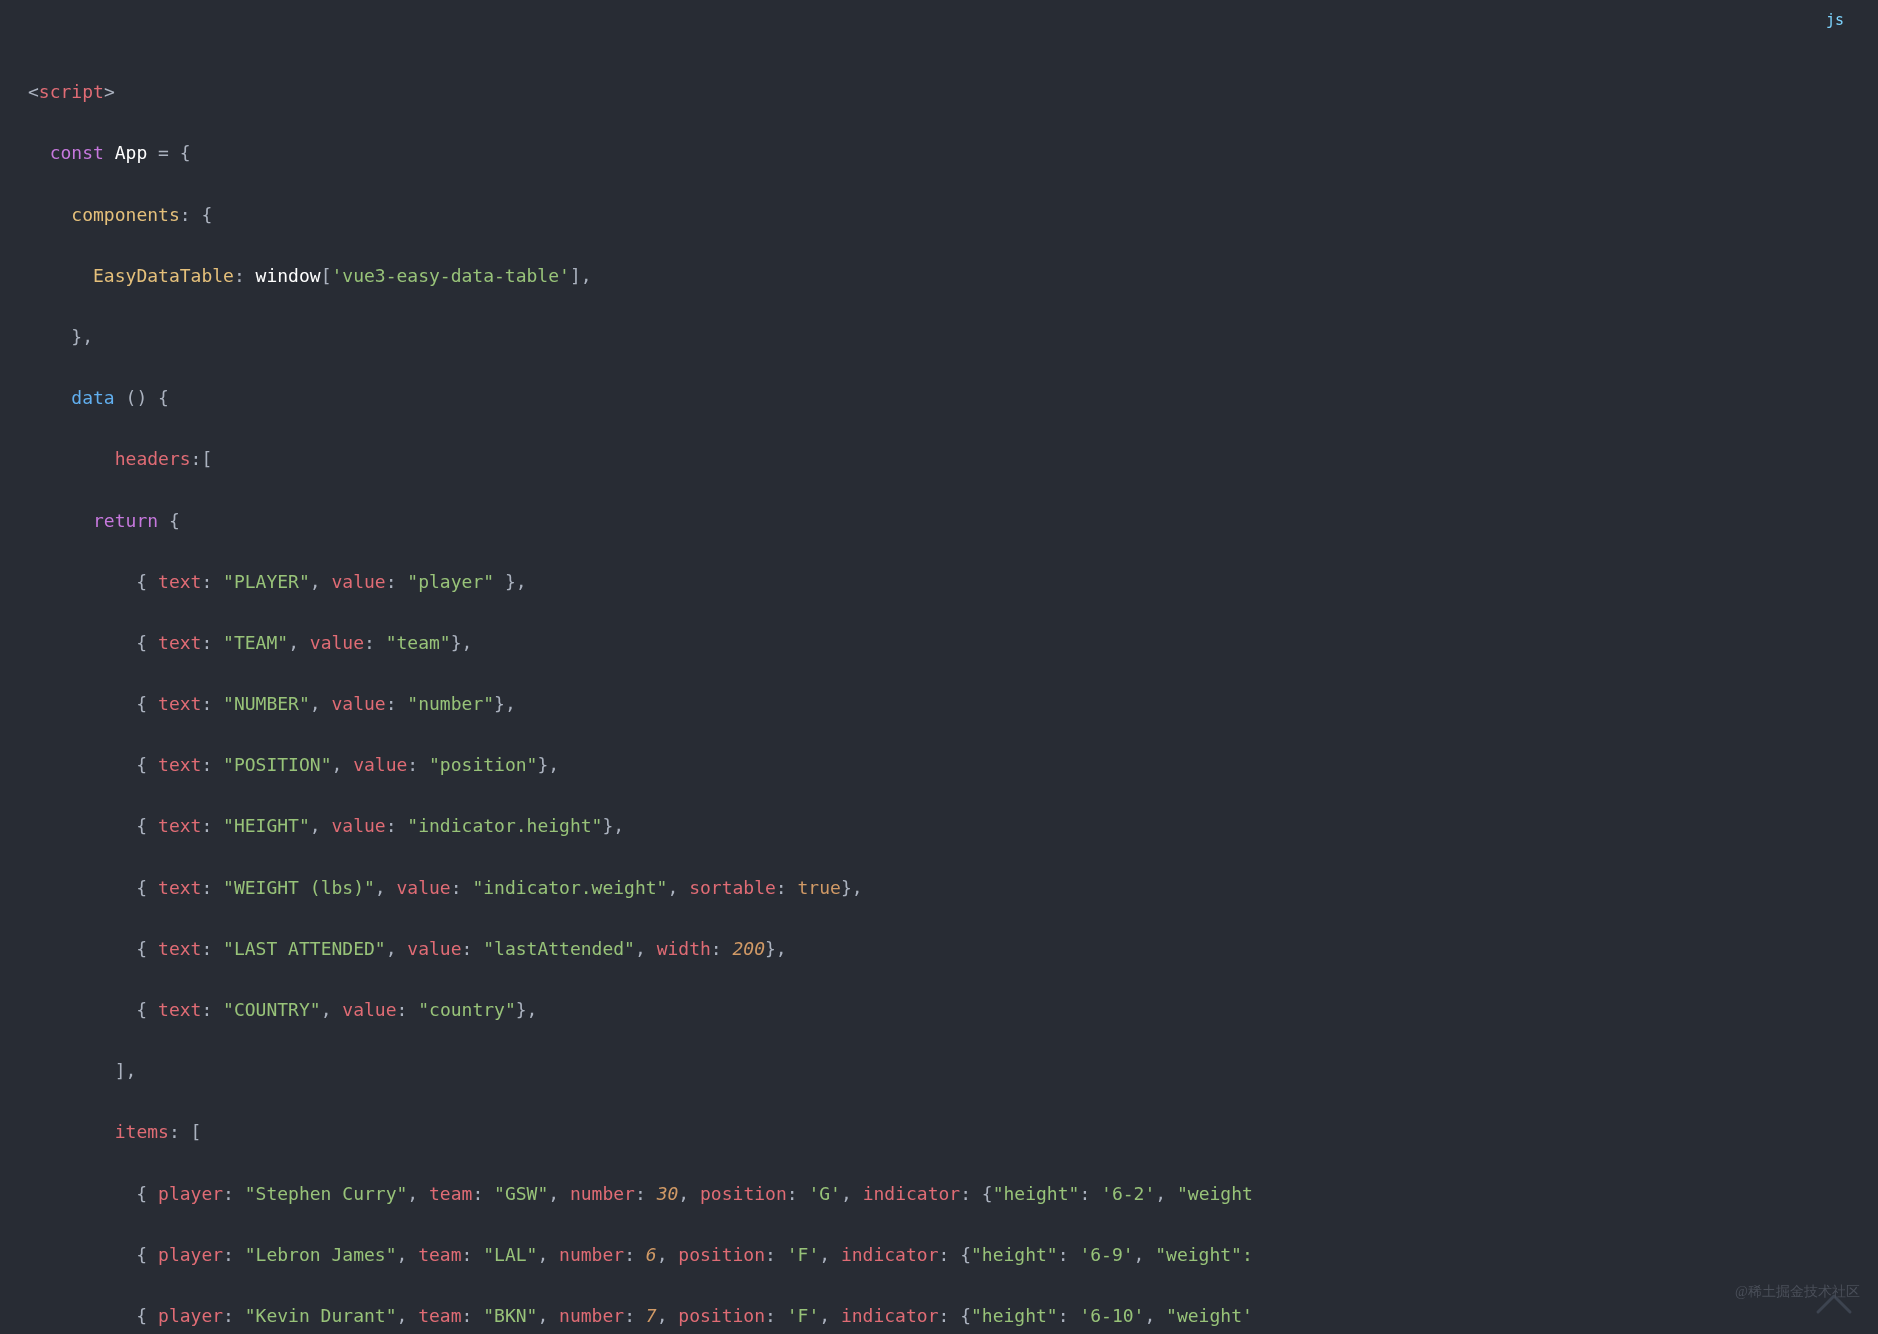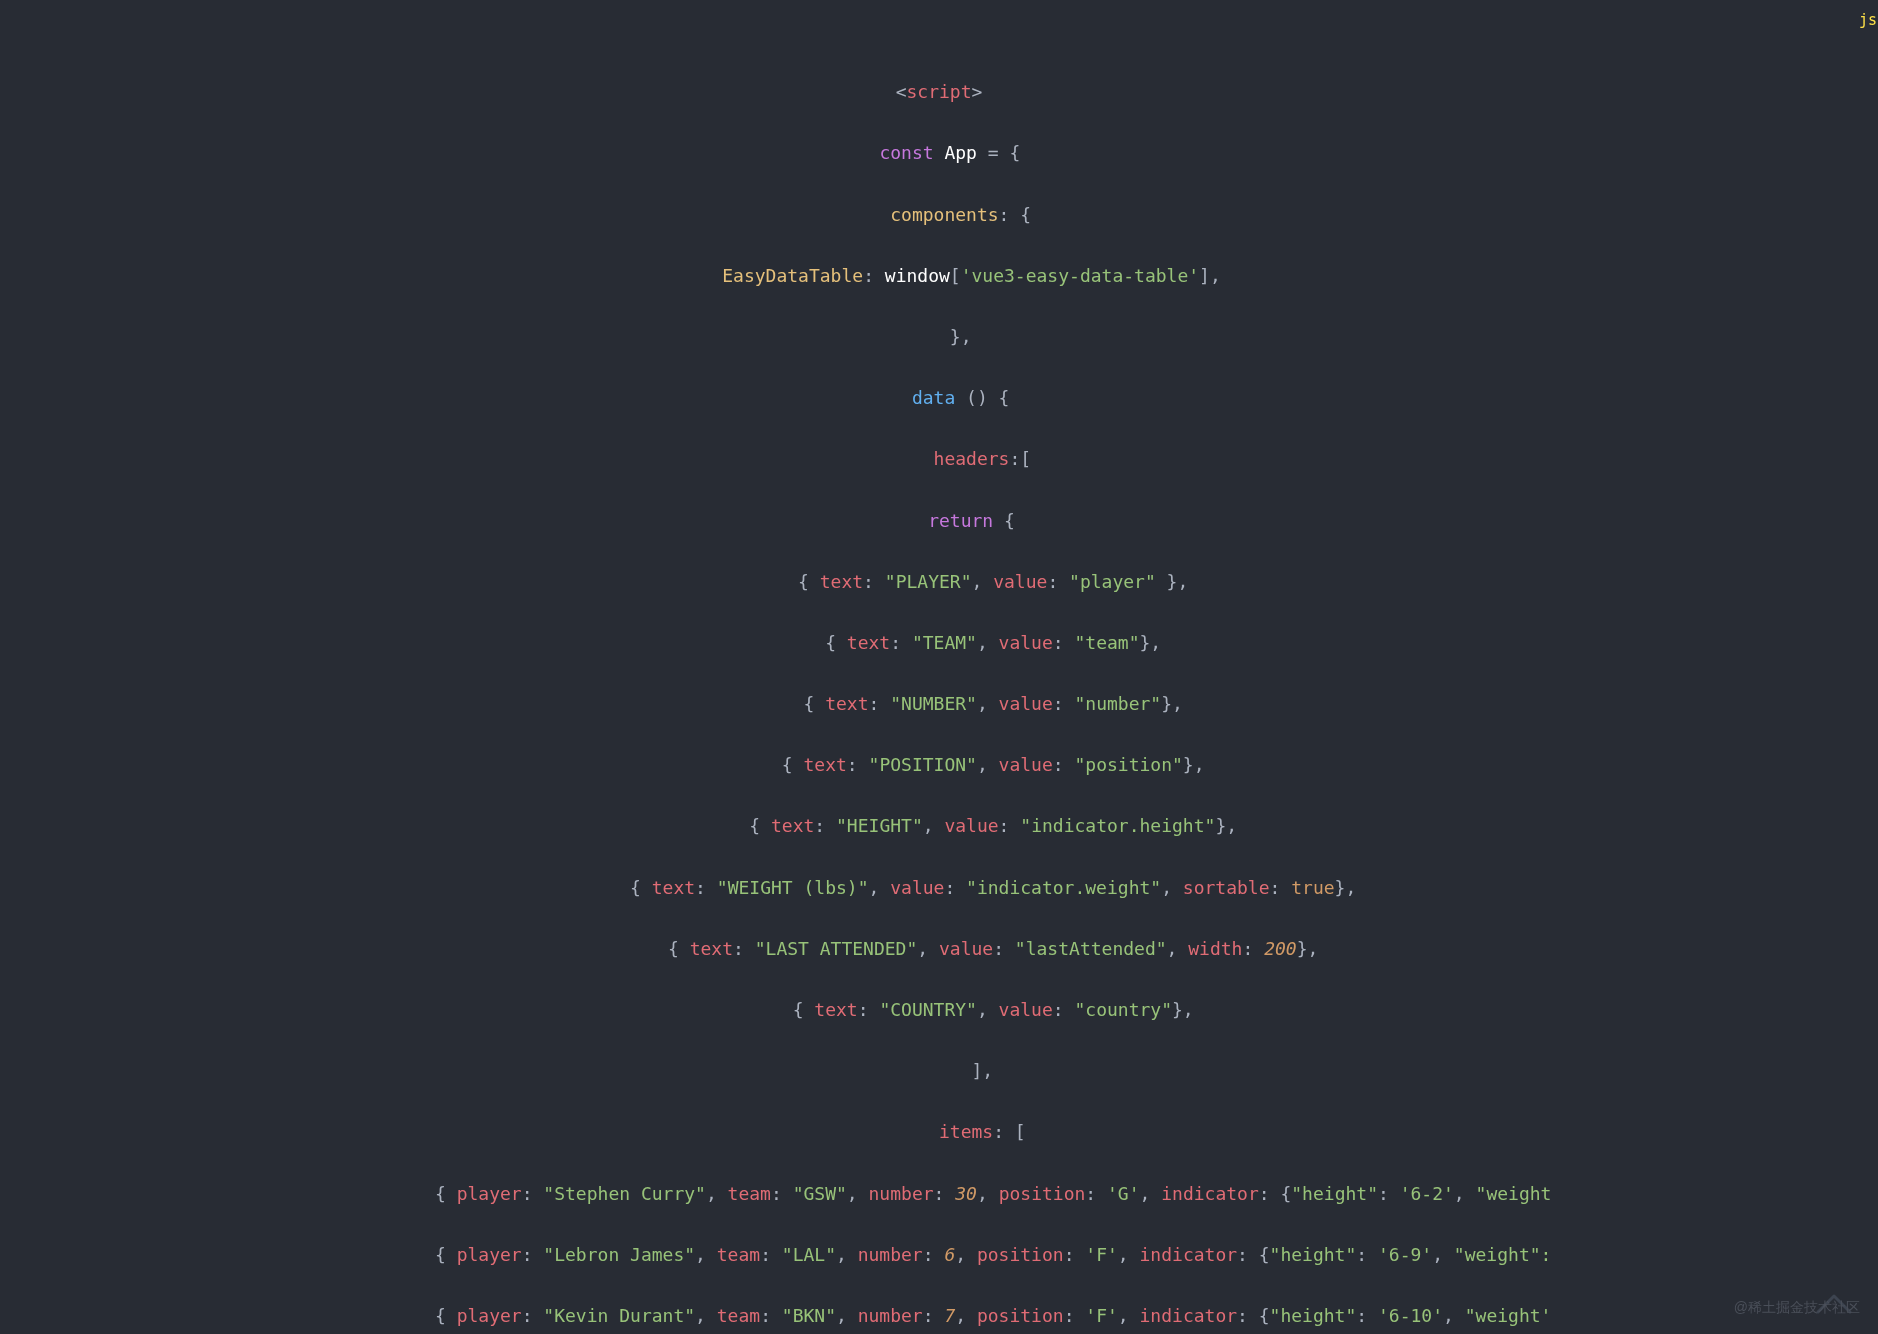--- a/index.html
+++ b/index.html
@@ -21,32 +21,32 @@
     }
     .code-container {
       position: relative;
       padding: 16px 28px;
       white-space: pre;
       overflow: hidden;
     }
     .lang-label {
       position: absolute;
       top: 8px;
-      right: 1px;
-      color: #fde047;
+      right: 34px;
+      color: #7dd3fc;
       font-size: 15px;
       font-family: inherit;
     }
     .watermark {
       position: absolute;
-      bottom: 14px;
+      bottom: 30px;
       right: 18px;
       color: #4a4f59;
       font-size: 14px;
-      font-family: Liberation Sans, sans-serif;
+      font-family: Liberation Serif, serif;
     }
     .chevron-up {
       position: absolute;
       bottom: 18px;
       right: 24px;
       width: 40px;
       height: 24px;
       color: #3d4450;
     }
     .chevron-up svg {
@@ -60,21 +60,21 @@
     .c-keyword { color: #c678dd; }
     .c-ident { color: #ffffff; }
     .c-method { color: #61afef; margin-top: 30px; }
     .c-prop { color: #e5c07b; }
     .c-propkey { color: #e06c75; }
     .c-string { color: #98c379; }
     .c-number { color: #d19a66; font-style: italic; }
     .c-bool { color: #d19a66; }
     .c-brace { color: #abb2bf; }
     .c-attr { color: #e5c07b; }
-    .line { display: block; text-align: center; }
+    .line { display: block; }
   </style>
 </head>
 <body>
 
 <div class="code-container">
   <div class="lang-label">js</div>
 <span class="line"><span class="c-angle">&lt;</span><span class="c-tag">script</span><span class="c-angle">&gt;</span></span>
 <span class="line"><span>  </span><span class="c-keyword">const</span><span class="c-ident"> App </span><span class="c-punct">=</span><span class="c-brace"> {</span></span>
 <span class="line"><span>    </span><span class="c-attr">components</span><span class="c-punct">:</span><span class="c-brace"> {</span></span>
 <span class="line"><span>      </span><span class="c-prop">EasyDataTable</span><span class="c-punct">:</span><span class="c-ident"> window</span><span class="c-brace">[</span><span class="c-string">'vue3-easy-data-table'</span><span class="c-brace">],</span></span>

